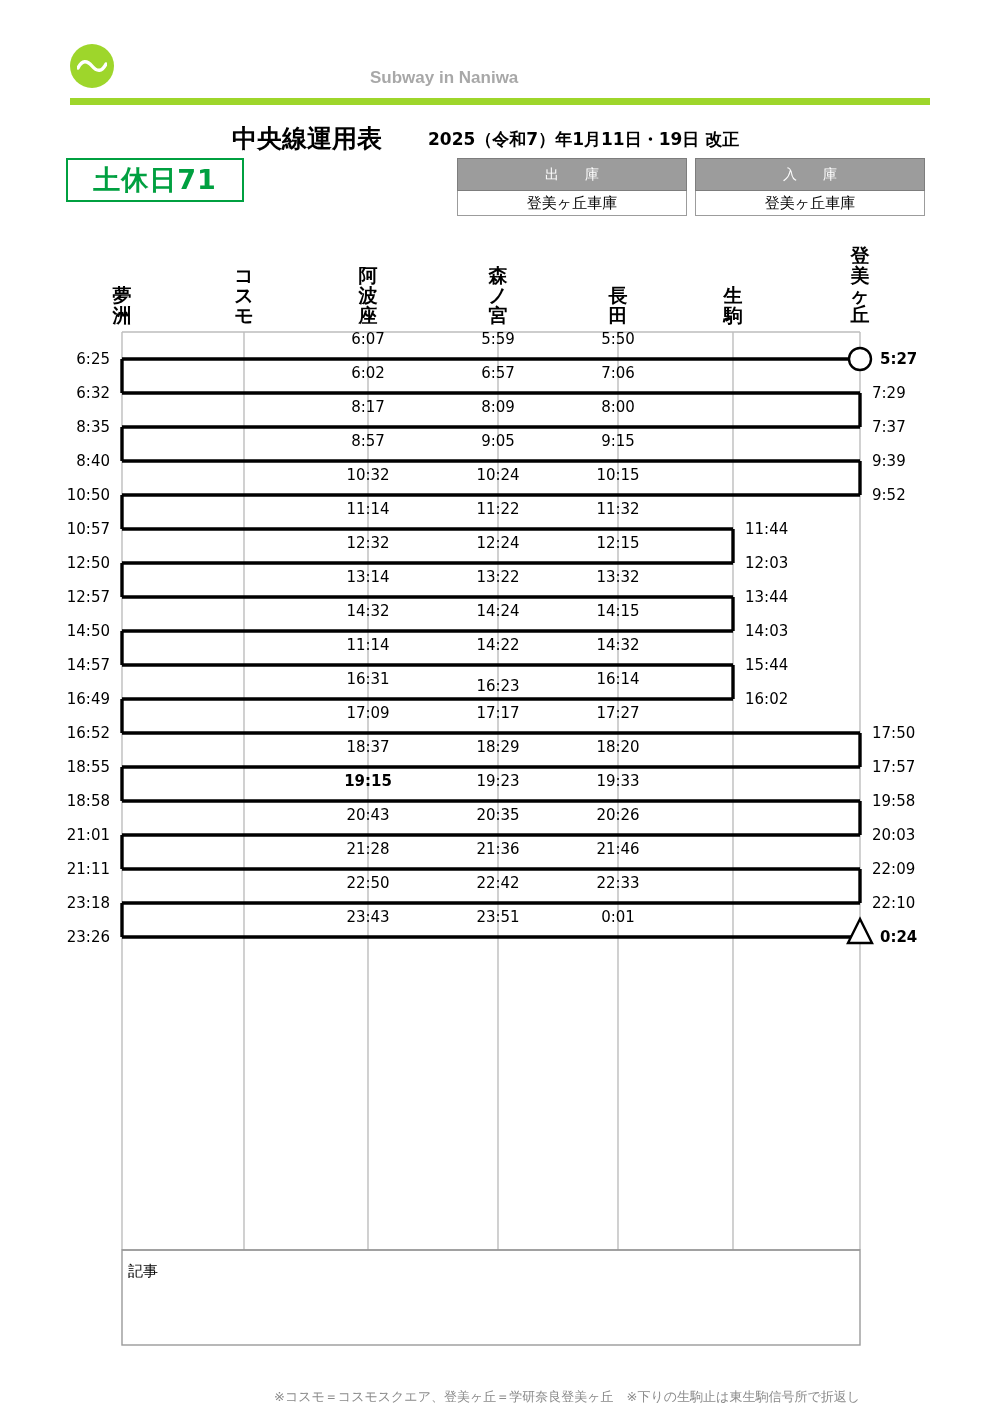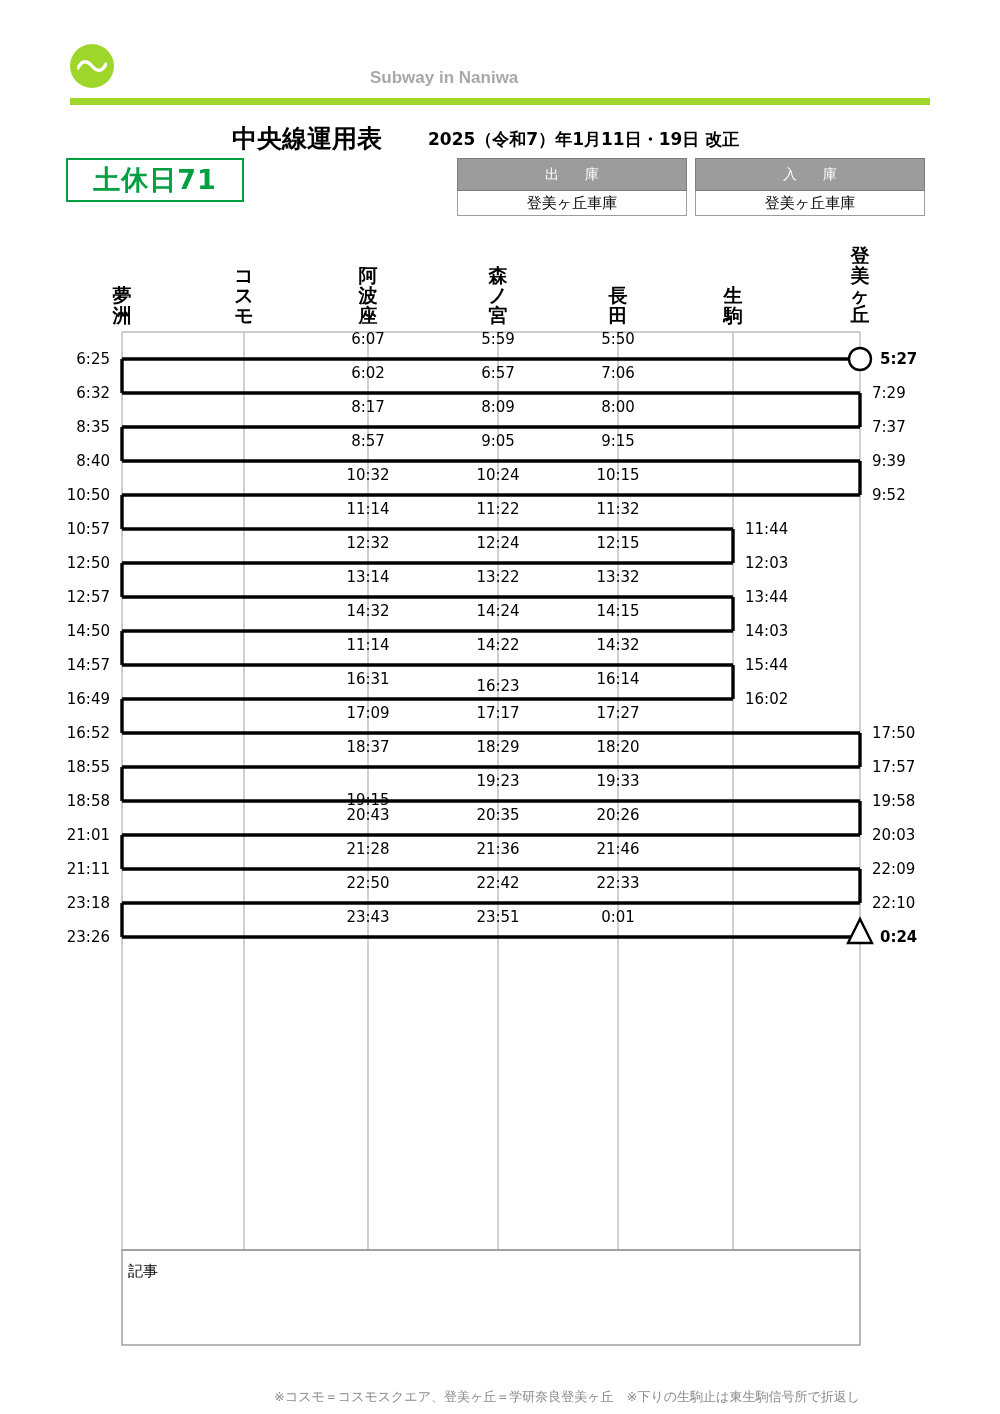--- a/index.html
+++ b/index.html
@@ -285,21 +285,21 @@
     <div class="t mid" style="left: 368px; top: 713px;">17:09</div>
     <div class="t mid" style="left: 498px; top: 713px;">17:17</div>
     <div class="t mid" style="left: 618px; top: 713px;">17:27</div>
     <div class="t left" style="left: 110px; top: 733px;">16:52</div>
     <div class="t right" style="left: 872px; top: 733px;">17:50</div>
     <div class="t mid" style="left: 368px; top: 747px;">18:37</div>
     <div class="t mid" style="left: 498px; top: 747px;">18:29</div>
     <div class="t mid" style="left: 618px; top: 747px;">18:20</div>
     <div class="t left" style="left: 110px; top: 767px;">18:55</div>
     <div class="t right" style="left: 872px; top: 767px;">17:57</div>
-    <div class="t mid" style="left: 368px; top: 800px;">19:15</div>
+    <div class="t mid" style="left: 368px; top: 781px; font-weight: bold;">19:15</div>
     <div class="t mid" style="left: 498px; top: 781px;">19:23</div>
     <div class="t mid" style="left: 618px; top: 781px;">19:33</div>
     <div class="t left" style="left: 110px; top: 801px;">18:58</div>
     <div class="t right" style="left: 872px; top: 801px;">19:58</div>
     <div class="t mid" style="left: 368px; top: 815px;">20:43</div>
     <div class="t mid" style="left: 498px; top: 815px;">20:35</div>
     <div class="t mid" style="left: 618px; top: 815px;">20:26</div>
     <div class="t left" style="left: 110px; top: 835px;">21:01</div>
     <div class="t right" style="left: 872px; top: 835px;">20:03</div>
     <div class="t mid" style="left: 368px; top: 849px;">21:28</div>

